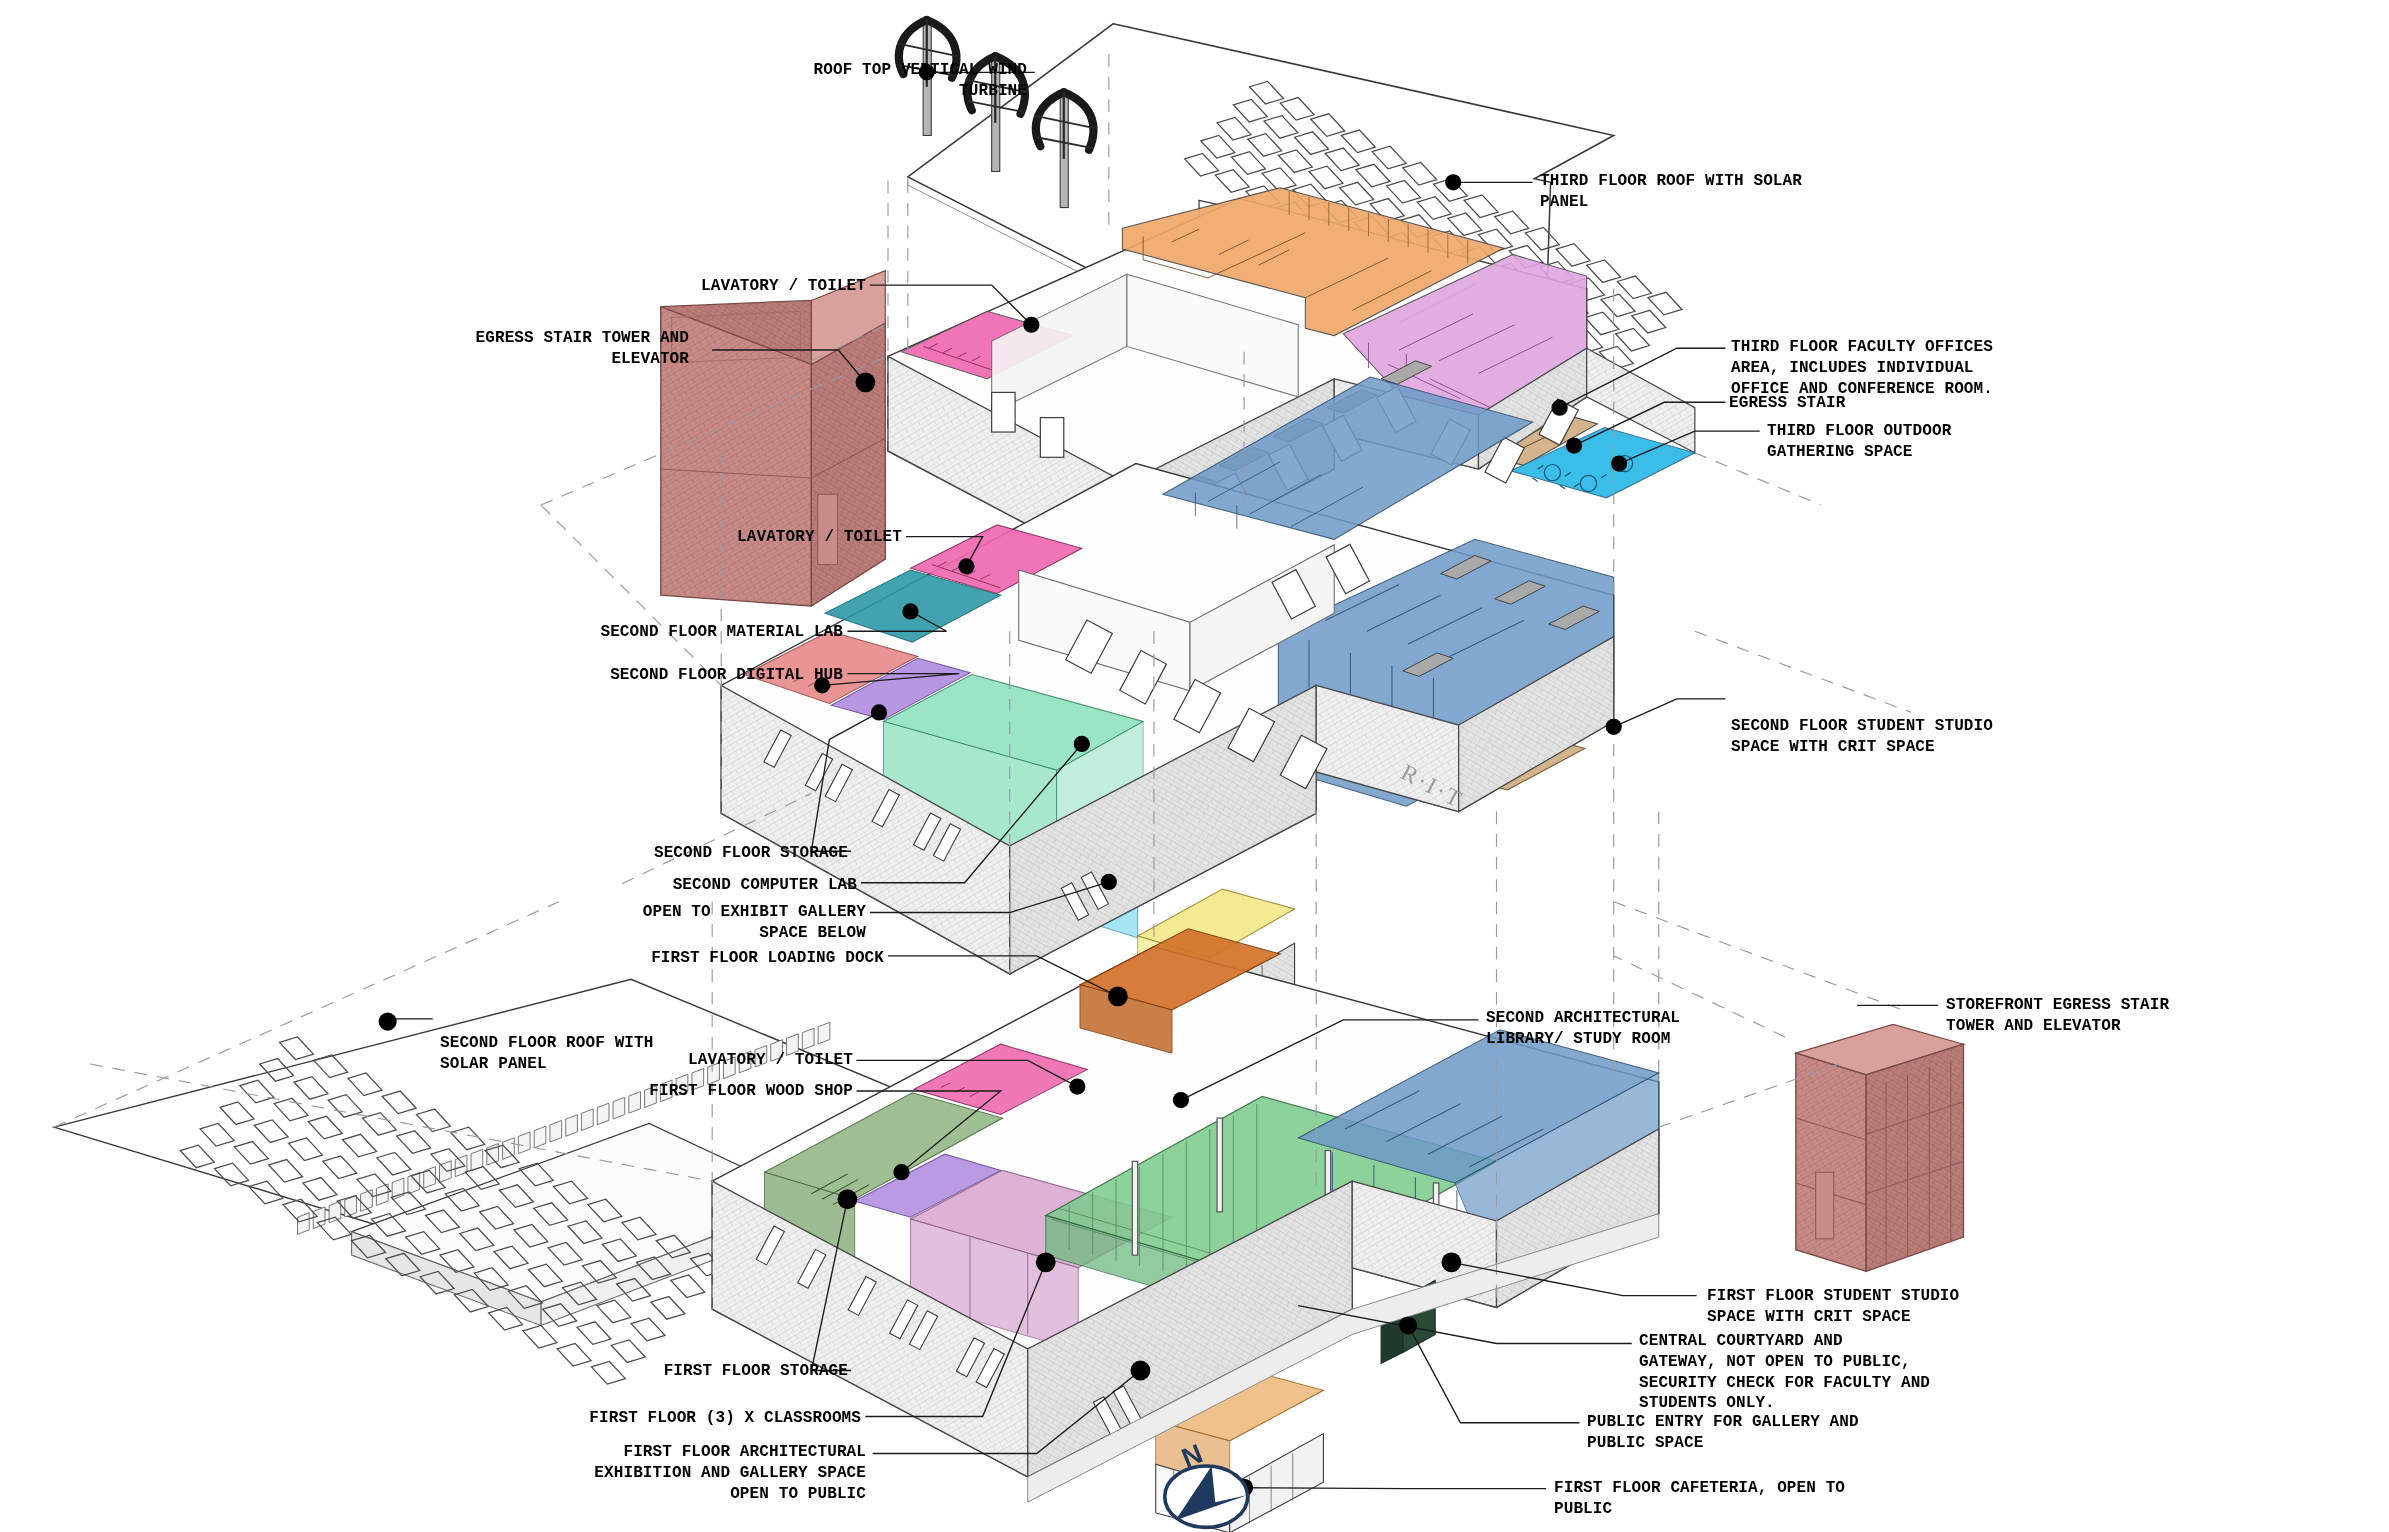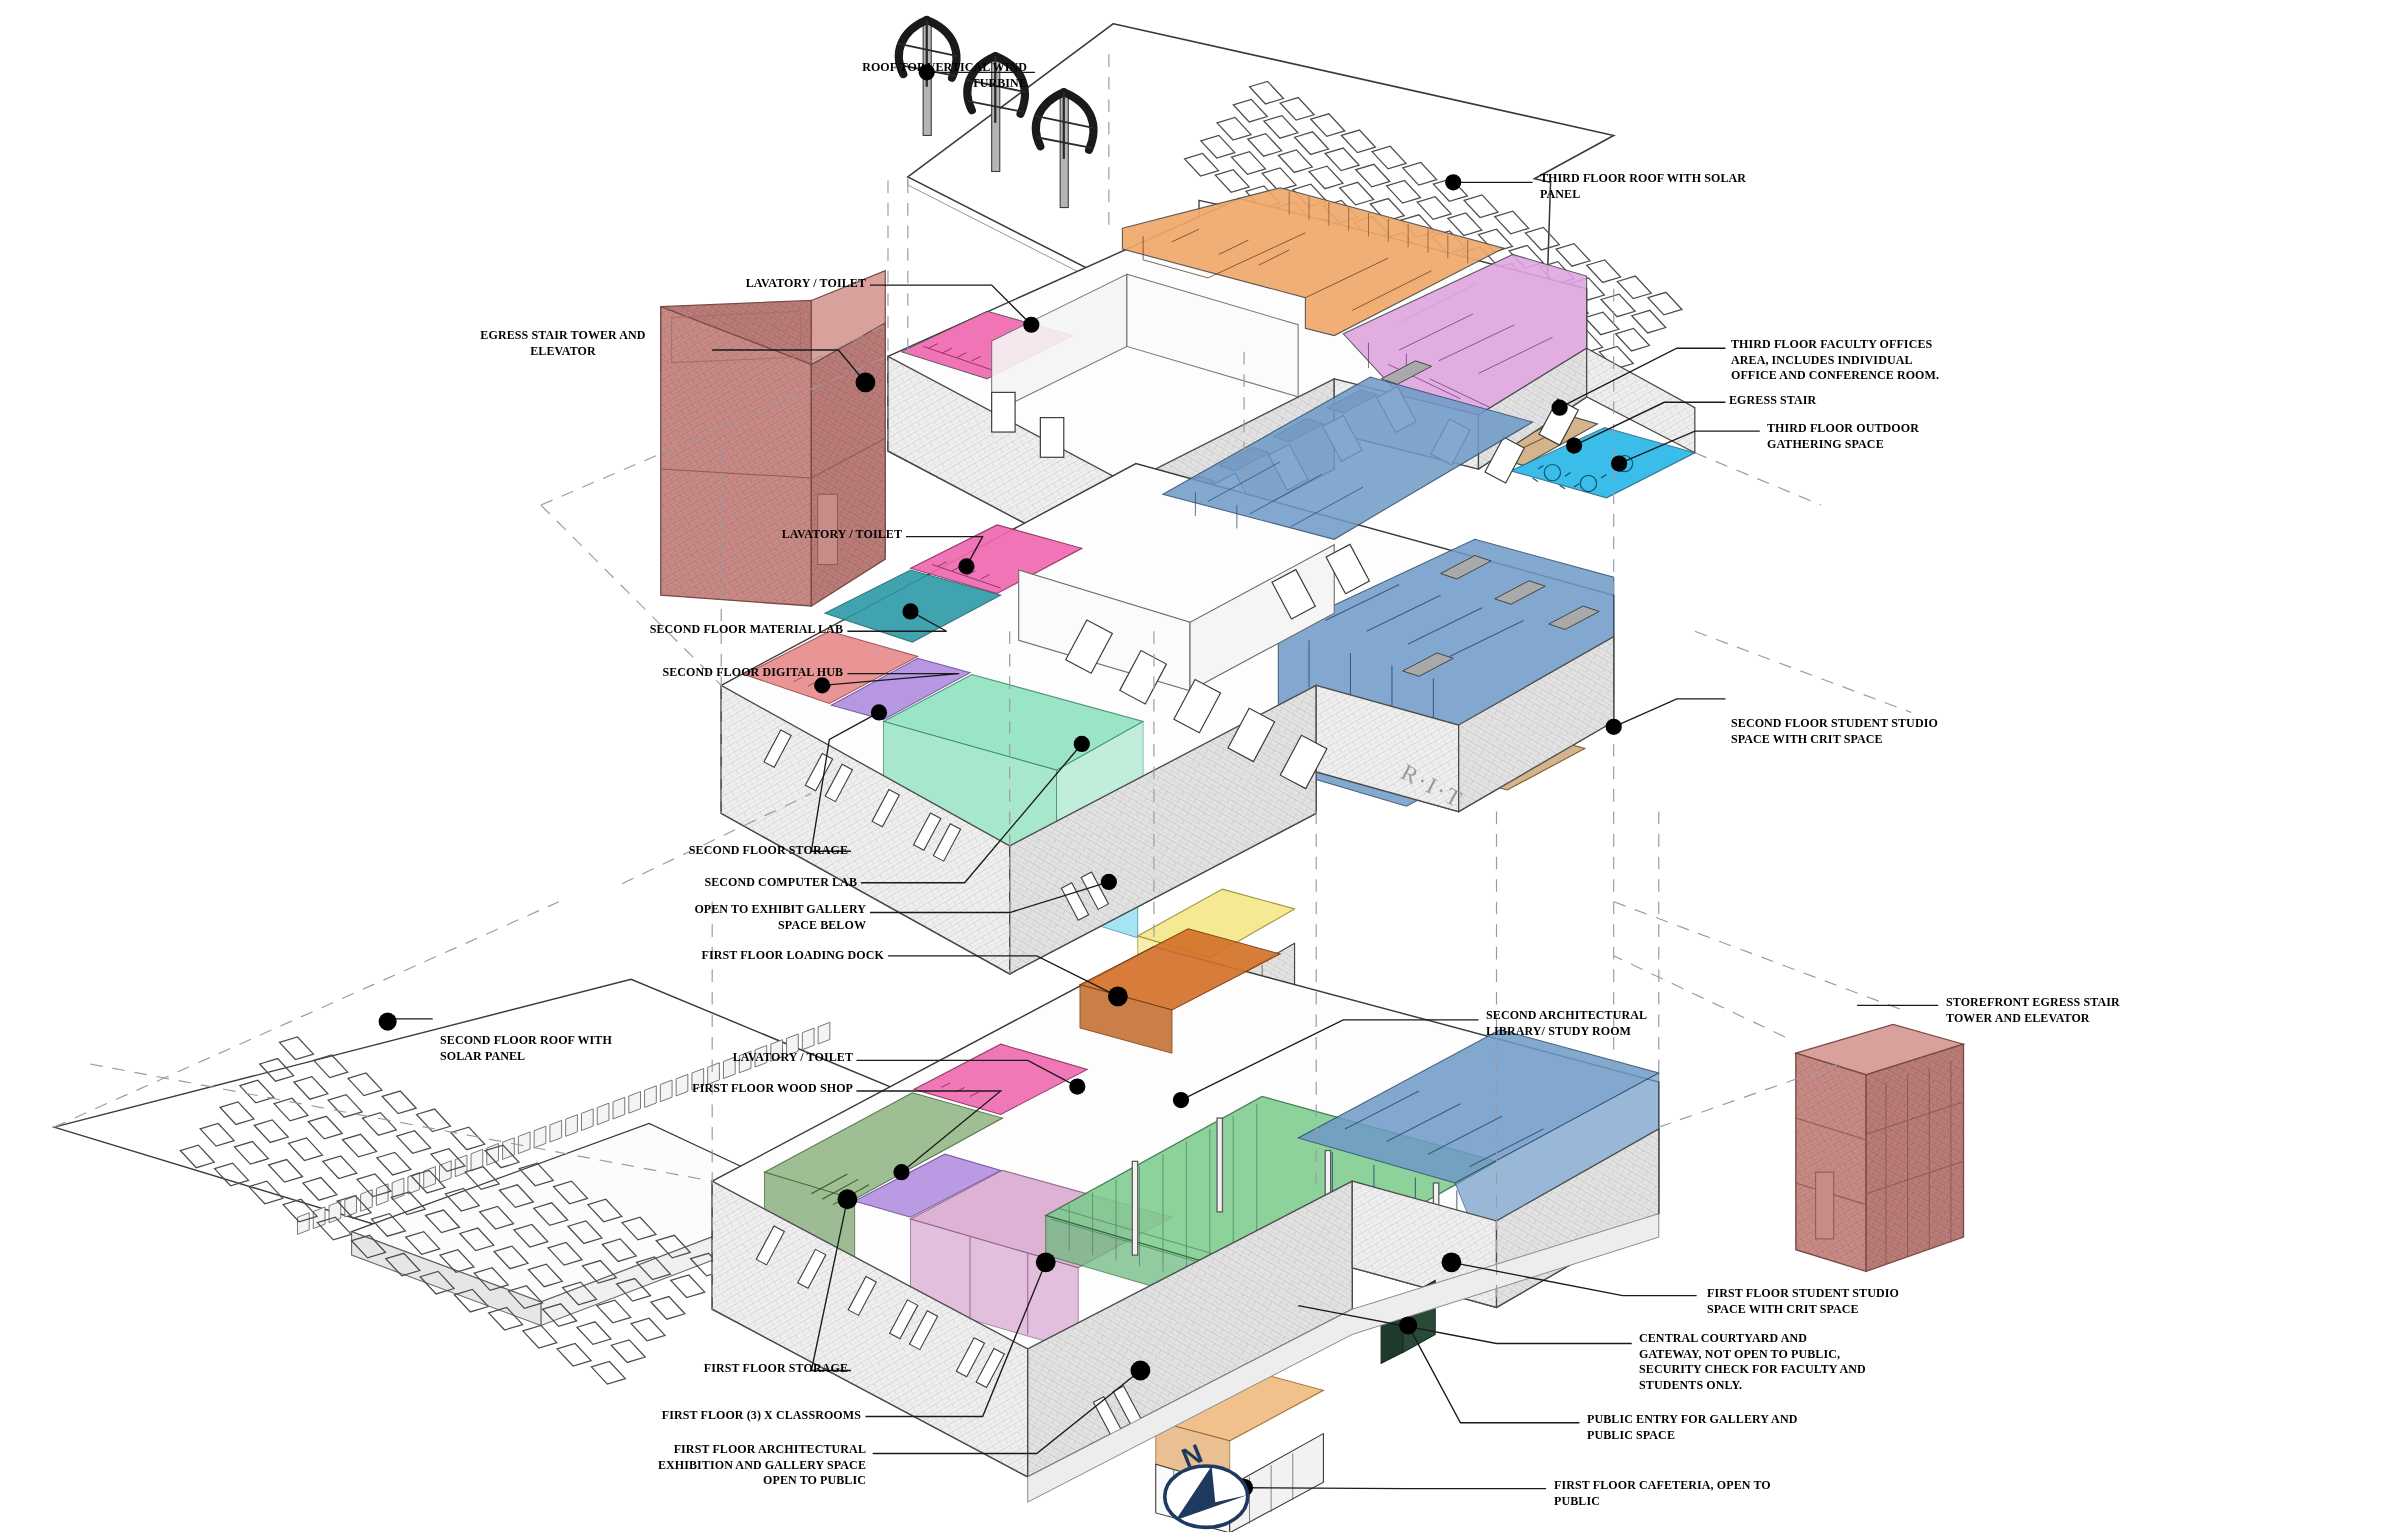--- a/index.html
+++ b/index.html
@@ -3,22 +3,22 @@
 <meta charset="utf-8">
 <title>Exploded Axonometric</title>
 <style>
   html,body{margin:0;padding:0;background:#ffffff;}
   body{width:2389px;height:1533px;position:relative;overflow:hidden;
        font-family:"Liberation Sans","DejaVu Sans",sans-serif;}
   #stage{position:absolute;inset:0;width:2389px;height:1533px;background:#fff;}
   svg.drawing{position:absolute;left:0;top:0;width:2389px;height:1533px;}
 
   
-  .anno{position:absolute;font-family:Liberation Serif, serif;
-        font-weight:bold;font-size:12px;line-height:1.30;color:#000;
+  .anno{position:absolute;font-family:Liberation Mono, monospace;
+        font-weight:bold;font-size:16px;line-height:1.30;color:#000;
         letter-spacing:0.1px;white-space:pre-line;}
   .anno.r{text-align:right;}
   .anno.l{text-align:left;}
 </style>
 </head>
 <body>
 
 <div id="stage">
 
 <svg class="drawing" viewBox="0 0 2650 1700" xmlns="http://www.w3.org/2000/svg">
@@ -702,21 +702,21 @@
     <text x="-22" y="-32" font-family="Liberation Sans, sans-serif" font-size="30" font-weight="bold" fill="#1e3a5f" transform="rotate(-22 -22 -32)">N</text>
   </g>
 </svg>
 
 <div id="anno-layer">
       <div class="anno r" style="left: 729px; top: 60px; width: 298px;">ROOF TOP VERTICAL WIND
 TURBINE</div>
       <div class="anno l" style="left: 1540px; top: 171px; width: 361px;">THIRD FLOOR ROOF WITH SOLAR
 PANEL</div>
       <div class="anno r" style="left: 595px; top: 276px; width: 271px;">LAVATORY / TOILET</div>
-      <div class="anno r" style="left: 412px; top: 328px; width: 302px; text-align: center;">EGRESS STAIR TOWER AND
+      <div class="anno r" style="left: 387px; top: 328px; width: 302px;">EGRESS STAIR TOWER AND
 ELEVATOR</div>
       <div class="anno l" style="left: 1731px; top: 337px; width: 379px;">THIRD FLOOR FACULTY OFFICES
 AREA, INCLUDES INDIVIDUAL
 OFFICE AND CONFERENCE ROOM.</div>
       <div class="anno l" style="left: 1729px; top: 393px; width: 252px;">EGRESS STAIR</div>
       <div class="anno l" style="left: 1767px; top: 421px; width: 289px;">THIRD FLOOR OUTDOOR
 GATHERING SPACE</div>
       <div class="anno r" style="left: 631px; top: 527px; width: 271px;">LAVATORY / TOILET</div>
       <div class="anno r" style="left: 482px; top: 622px; width: 361px;">SECOND FLOOR MATERIAL LAB</div>
       <div class="anno r" style="left: 496px; top: 665px; width: 347px;">SECOND FLOOR DIGITAL HUB</div>

